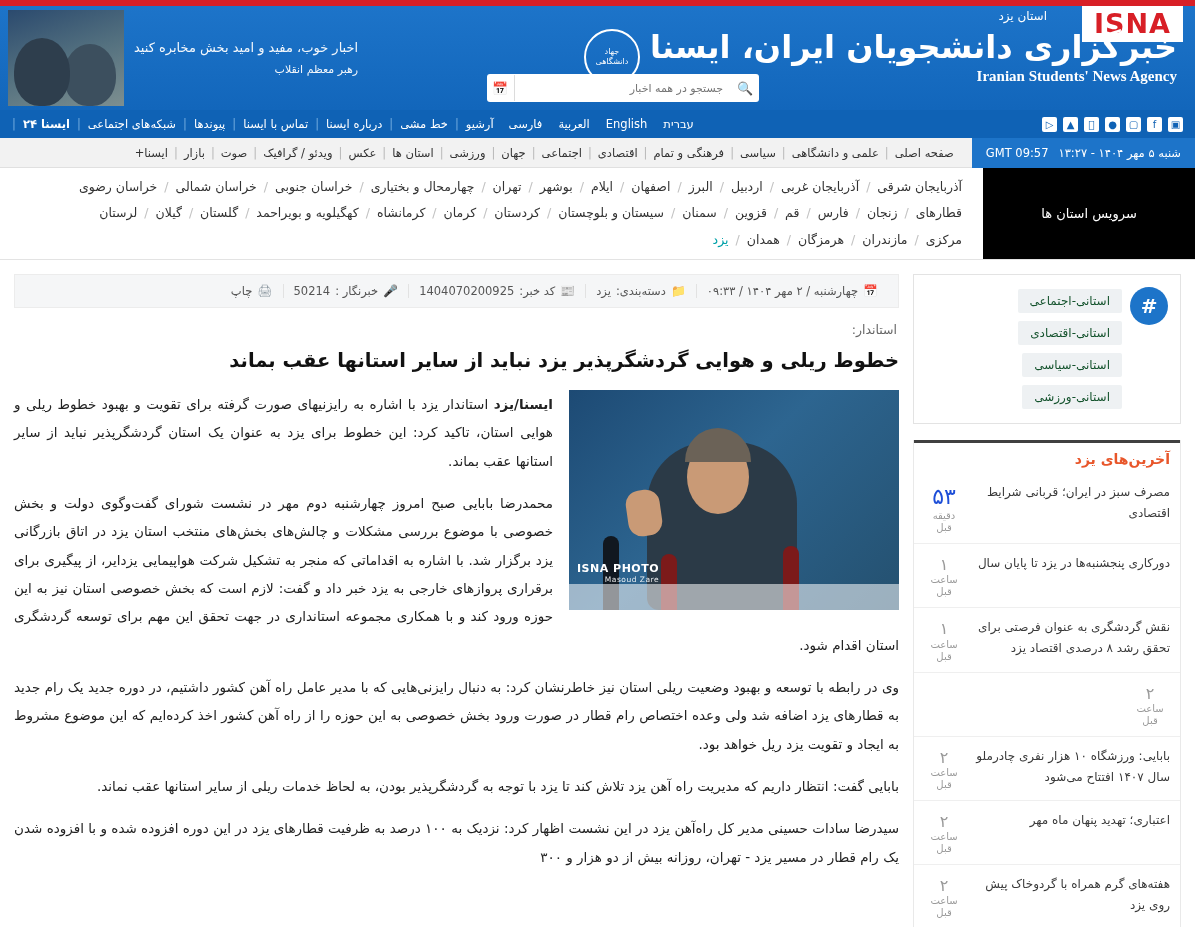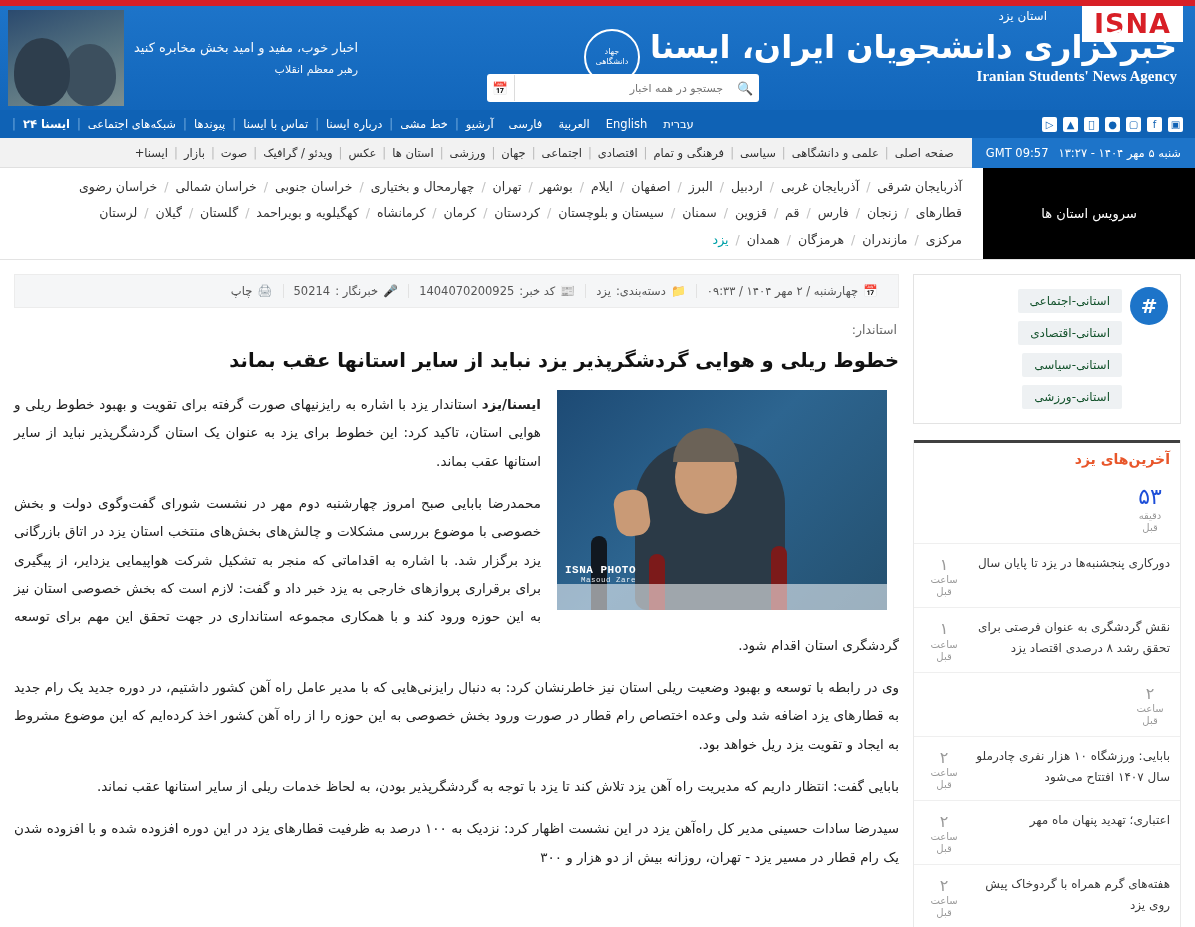--- a/index.html
+++ b/index.html
@@ -242,23 +242,22 @@
   .kicker {
     text-align: right; color: #666; font-size: 12.5px;
     margin: 14px 2px 8px 0;
   }
   h1.title {
     font-size: 19.5px; color: #111; font-weight: bold;
     margin: 0 0 14px 0; text-align: right; line-height: 1.6;
   }
   .article { text-align: justify; direction: rtl; }
   .figure {
-    float: right; width: 330px; margin: 0 12px 10px 16px;
+    float: right; width: 330px; margin: 0 0 10px 16px;
     position: relative;
-    font-family: Liberation Mono, monospace;
   }
   .photo {
     width: 330px; height: 220px;
     background: linear-gradient(180deg,#163a5c 0%,#25567d 40%,#3a4f63 100%);
     position: relative; overflow: hidden;
   }
   .photo .wall {
     position: absolute; inset: 0;
     background: linear-gradient(135deg,#1d4a74 0%,#2d6590 45%,#24506f 100%);
   }
@@ -496,20 +495,21 @@
       </div>
     </div>
 
     <div class="latest">
       <div class="latest-head">
         <span class="t">آخرین‌های یزد</span>
       </div>
       <div class="latest-list">
 
         <div class="latest-item">
+          <div class="li-text">مصرف سبز در ایران؛ قربانی شرایط اقتصادی</div>
           <div class="li-time first">
             <b>۵۳</b>
             <span>دقیقه قبل</span>
           </div>
         </div>
 
         <div class="latest-item">
           <div class="li-text">دورکاری پنجشنبه‌ها در یزد تا پایان سال</div>
           <div class="li-time">
             <b>۱</b>

